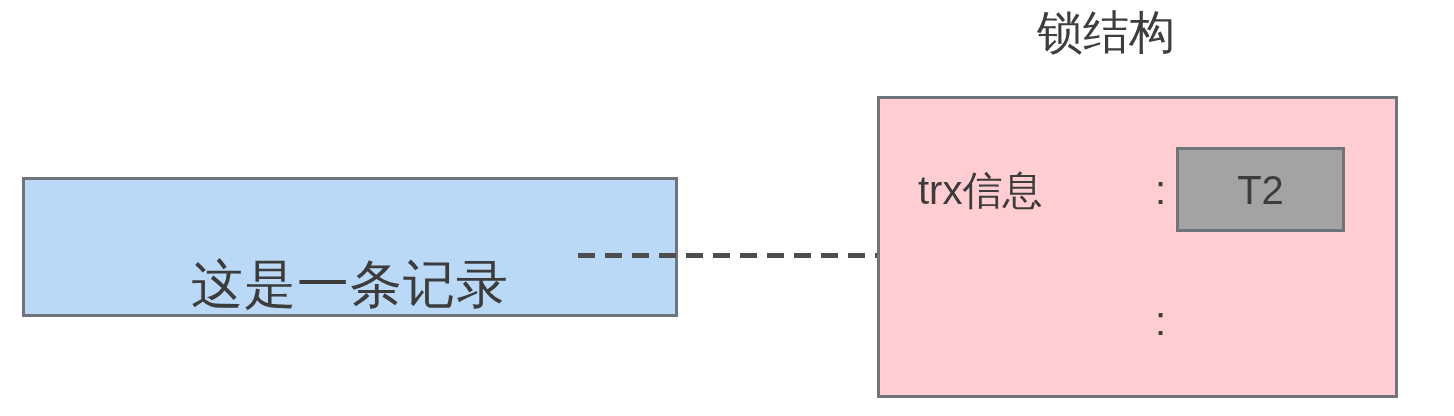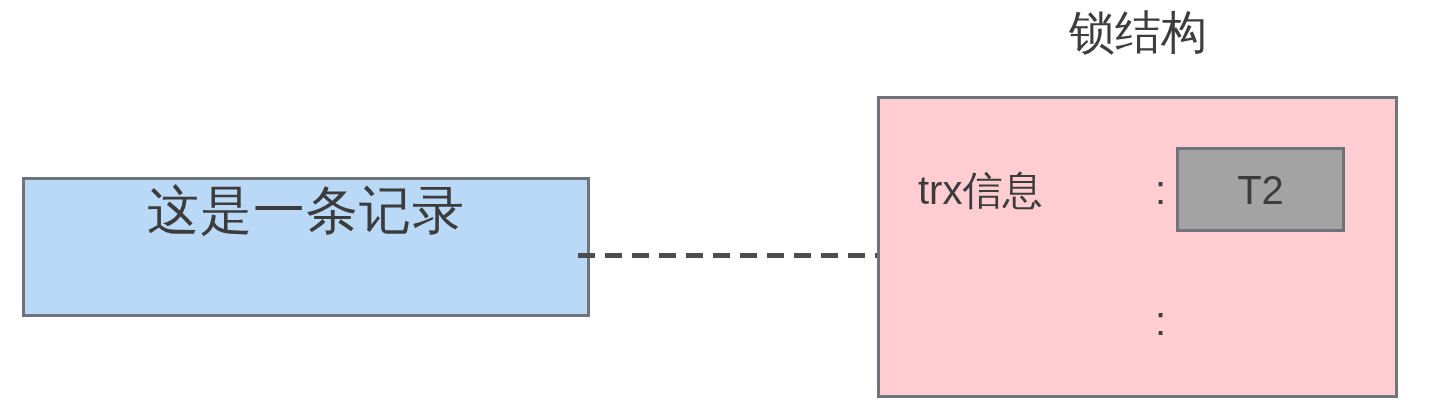--- a/index.html
+++ b/index.html
@@ -19,42 +19,42 @@
     position: absolute;
     left: 0;
     top: 0;
     width: 1454px;
     height: 416px;
   }
 
   
   .title {
     position: absolute;
-    left: 938px;
+    left: 906px;
     top: 4px;
     width: 400px;
     text-align: center;
     font-size: 46px;
     line-height: 56px;
     color: #3d3d3d;
     white-space: nowrap;
   }
 
   
   .record-box {
     position: absolute;
     left: 22px;
     top: 177px;
-    width: 568px;
+    width: 656px;
     height: 140px;
     box-sizing: border-box;
     background: #bad9f7;
     border: 3px solid #6e7479;
     display: flex;
-    align-items: flex-start;
+    align-items: flex-end;
     justify-content: center;
   }
   .record-label {
     font-size: 52px;
     line-height: 60px;
     color: #3c3c3c;
     letter-spacing: 1px;
     white-space: nowrap;
   }
 

